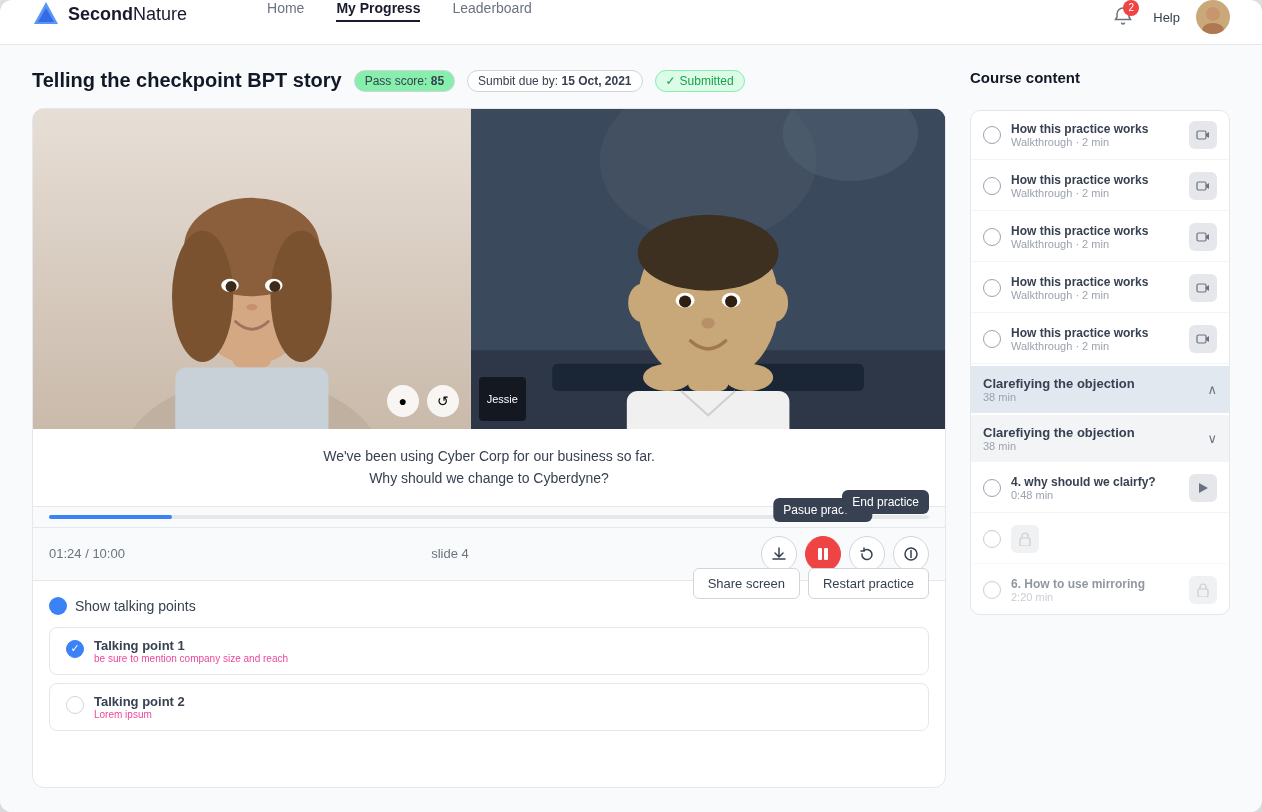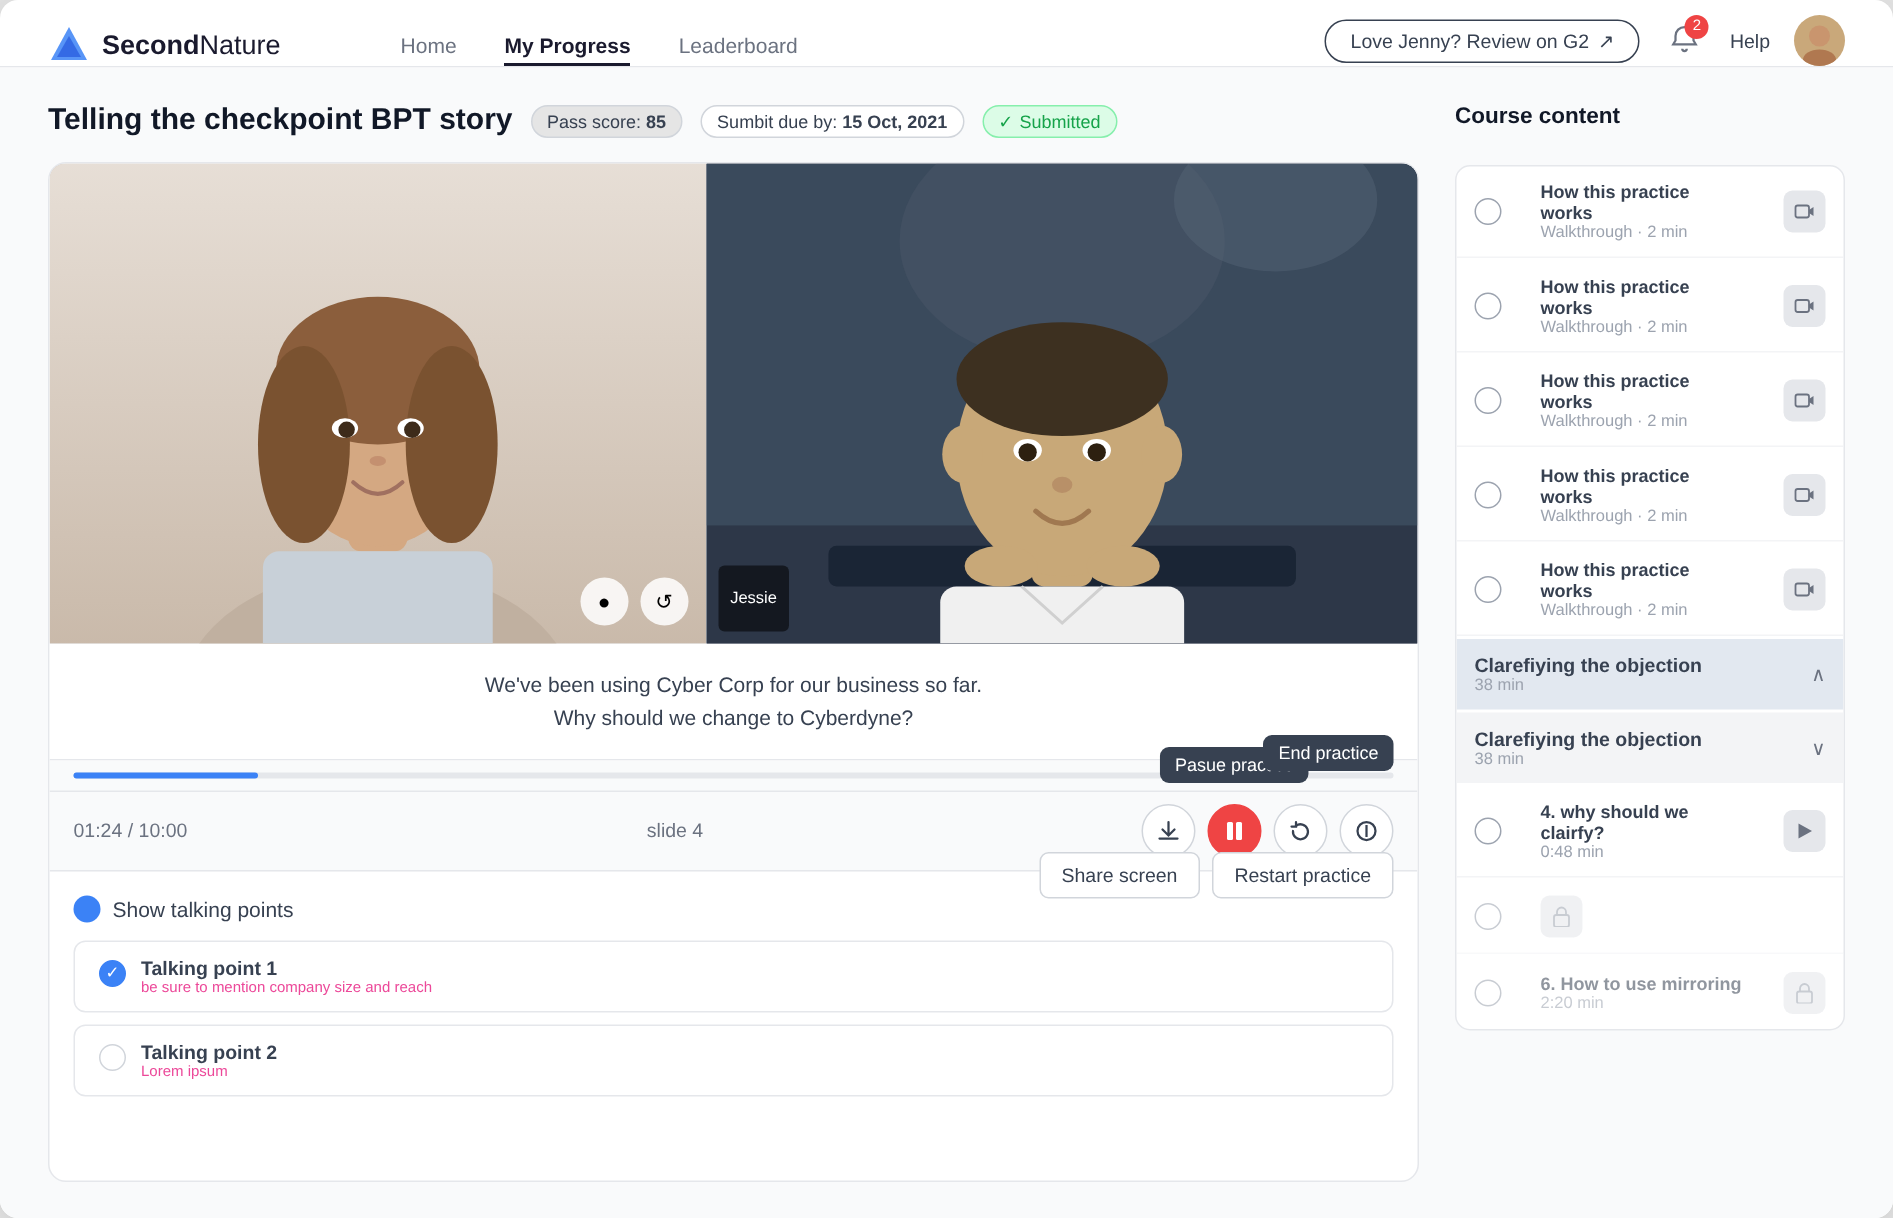--- a/index.html
+++ b/index.html
@@ -1,40 +1,40 @@
 <!DOCTYPE html>
 <html><head>
   <meta charset="utf-8">
   <style>
     * { box-sizing: border-box; margin: 0; padding: 0; }
     body { font-family: -apple-system, BlinkMacSystemFont, 'Segoe UI', sans-serif; background: #e8e8e8; display: flex; justify-content: center; align-items: center; min-height: 100vh; }
     .window { width: 1262px; height: 812px; background: #fff; border-radius: 12px; overflow: hidden; display: flex; flex-direction: column; box-shadow: 0 4px 32px rgba(0,0,0,0.18); }
     
-    .header { height: 45px; border-bottom: 1px solid #e5e7eb; display: flex; align-items: flex-end; padding: 0 32px; gap: 0; }
+    .header { height: 45px; border-bottom: 1px solid #e5e7eb; display: flex; align-items: flex-start; padding: 0 32px; gap: 0; }
     .logo { display: flex; align-items: center; gap: 8px; margin-right: 80px; }
     .logo-icon { width: 28px; height: 28px; }
     .logo-text { font-size: 18px; font-weight: 600; color: #1a1a2e; }
     .logo-text span { font-weight: 400; }
     .nav { display: flex; gap: 32px; flex: 1; }
     .nav-item { font-size: 14px; color: #6b7280; text-decoration: none; padding-bottom: 4px; cursor: pointer; }
     .nav-item.active { color: #1a1a2e; font-weight: 600; border-bottom: 2px solid #1a1a2e; }
     .header-right { display: flex; align-items: center; gap: 16px; margin-left: auto; }
     .g2-btn { border: 1.5px solid #374151; border-radius: 20px; padding: 6px 16px; font-size: 13px; color: #374151; background: #fff; cursor: pointer; display: flex; align-items: center; gap: 6px; }
     .notif-btn { position: relative; background: none; border: none; cursor: pointer; padding: 4px; }
     .notif-badge { position: absolute; top: -2px; right: -2px; background: #ef4444; color: #fff; font-size: 10px; border-radius: 50%; width: 16px; height: 16px; display: flex; align-items: center; justify-content: center; }
     .help-btn { font-size: 13px; color: #374151; background: none; border: none; cursor: pointer; }
     .avatar { width: 34px; height: 34px; border-radius: 50%; background: #c9a87a; overflow: hidden; display: flex; align-items: center; justify-content: center; }
     
     .main { display: flex; flex: 1; overflow: hidden; padding: 24px 32px; gap: 24px; background: #f9fafb; }
     .content-area { flex: 1; display: flex; flex-direction: column; gap: 0; }
     
     .title-row { display: flex; align-items: center; gap: 12px; margin-bottom: 16px; }
     .page-title { font-size: 20px; font-weight: 700; color: #111827; }
     .badge { padding: 3px 10px; border-radius: 12px; font-size: 12px; }
-    .pass-badge { border: 1px solid #d1d5db; color: #374151; background: #e5e5e5; }
+    .pass-badge { border: 1px solid #d1d5db; color: #374151; background: #86efac; }
     .due-badge { border: 1px solid #d1d5db; color: #374151; background: #fff; }
     .submitted-badge { background: #dcfce7; color: #16a34a; border: 1px solid #86efac; display: flex; align-items: center; gap: 4px; }
     
     .practice-panel { background: #fff; border-radius: 12px; border: 1px solid #e5e7eb; overflow: hidden; flex: 1; display: flex; flex-direction: column; }
     .video-area { display: flex; gap: 0; height: 320px; background: #f3f4f6; position: relative; }
     .video-left { width: 48%; background: #e5e7eb; position: relative; overflow: hidden; }
     .video-right { flex: 1; background: #2d3748; position: relative; overflow: hidden; display: flex; align-items: center; justify-content: center; }
     .video-label { position: absolute; bottom: 8px; left: 8px; background: rgba(0,0,0,0.55); color: #fff; font-size: 11px; padding: 16px 8px; border-radius: 4px; }
     .video-controls-row { position: absolute; bottom: 12px; right: 12px; display: flex; gap: 8px; z-index: 10; }
     .vc-btn { width: 32px; height: 32px; border-radius: 50%; background: rgba(255,255,255,0.85); border: none; display: flex; align-items: center; justify-content: center; cursor: pointer; font-size: 14px; }
@@ -61,21 +61,21 @@
     .talking-item.checked .ti-circle { border-color: #3b82f6; background: #3b82f6; }
     .ti-circle { width: 18px; height: 18px; border-radius: 50%; border: 1.5px solid #d1d5db; background: #fff; flex-shrink: 0; margin-top: 2px; display: flex; align-items: center; justify-content: center; }
     .ti-check { color: #fff; font-size: 11px; }
     .ti-text { display: flex; flex-direction: column; }
     .ti-title { font-size: 13px; font-weight: 600; color: #374151; }
     .ti-sub { font-size: 10px; color: #ec4899; }
     
     .sidebar { width: 260px; display: flex; flex-direction: column; gap: 0; }
     .sidebar-title { font-size: 15px; font-weight: 700; color: #111827; margin-bottom: 24px; }
     .course-list { display: flex; flex-direction: column; gap: 2px; background: #fff; border-radius: 10px; border: 1px solid #e5e7eb; overflow: hidden; }
-    .course-item { display: flex; align-items: center; gap: 26px; padding: 10px 12px; border-bottom: 1px solid #f3f4f6; cursor: pointer; }
+    .course-item { display: flex; align-items: center; gap: 10px; padding: 10px 12px; border-bottom: 1px solid #f3f4f6; cursor: pointer; }
     .course-item:last-child { border-bottom: none; }
     .ci-circle { width: 18px; height: 18px; border-radius: 50%; border: 1.5px solid #9ca3af; background: #fff; flex-shrink: 0; }
     .ci-text { flex: 1; }
     .ci-title { font-size: 12px; font-weight: 600; color: #374151; }
     .ci-sub { font-size: 11px; color: #9ca3af; }
     .ci-icon { width: 28px; height: 28px; border-radius: 6px; background: #e5e7eb; display: flex; align-items: center; justify-content: center; font-size: 13px; color: #6b7280; flex-shrink: 0; }
     .section-header { display: flex; align-items: center; padding: 10px 12px; background: #e2e8f0; cursor: pointer; gap: 10px; }
     .chevron { font-size: 13px; color: #6b7280; }
     .locked-item { opacity: 0.55; }
   </style>
@@ -93,24 +93,20 @@
       <span class="logo-text">
         <b>Second</b><span>Nature</span>
       </span>
     </div>
     <nav class="nav">
       <a class="nav-item">Home</a>
       <a class="nav-item active">My Progress</a>
       <a class="nav-item">Leaderboard</a>
     </nav>
     <div class="header-right">
-      <button class="g2-btn">
-        <span>Love Jenny? Review on G2</span>
-        <span>↗</span>
-      </button>
       <button class="notif-btn">
         <svg width="20" height="20" viewBox="0 0 20 20" fill="none">
           <path d="M10 2a6 6 0 00-6 6v3l-1.5 2.5h15L16 11V8a6 6 0 00-6-6z" stroke="#6b7280" stroke-width="1.5" fill="none"></path>
           <path d="M8.5 16.5a1.5 1.5 0 003 0" stroke="#6b7280" stroke-width="1.5" fill="none"></path>
         </svg>
         <span class="notif-badge">2</span>
       </button>
       <button class="help-btn">Help</button>
       <div class="avatar">
         <svg width="34" height="34" viewBox="0 0 34 34">

